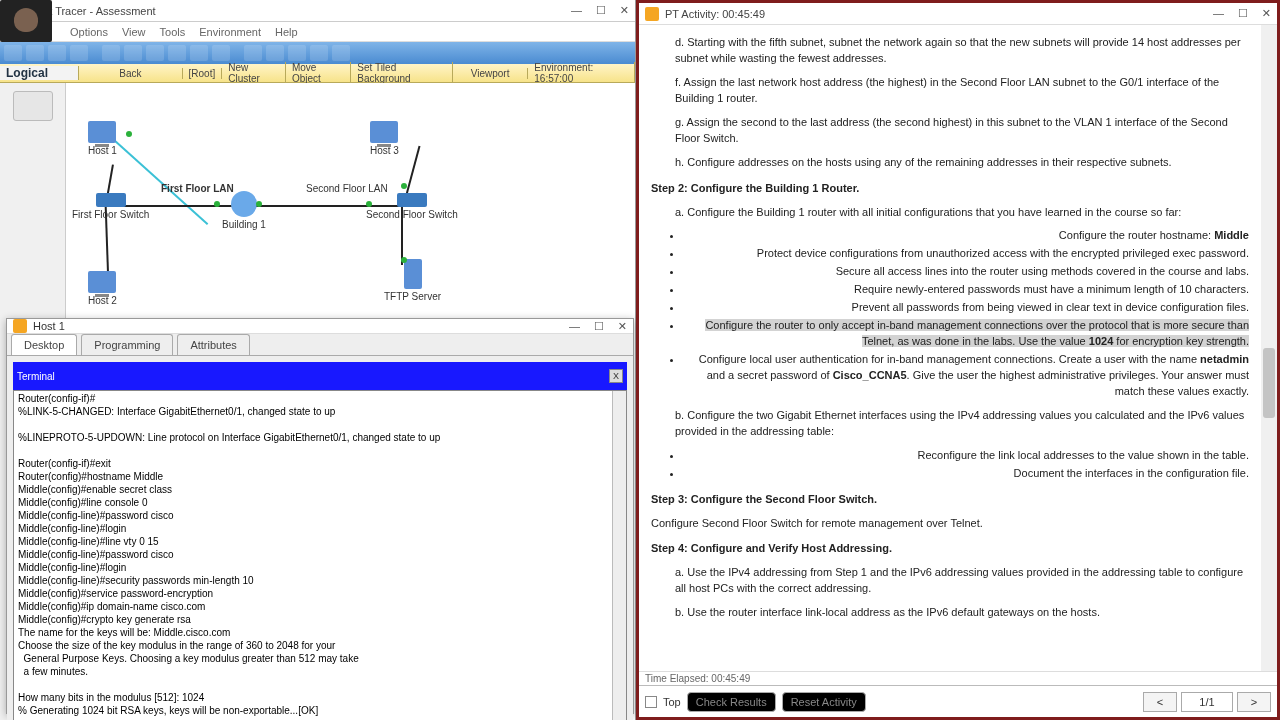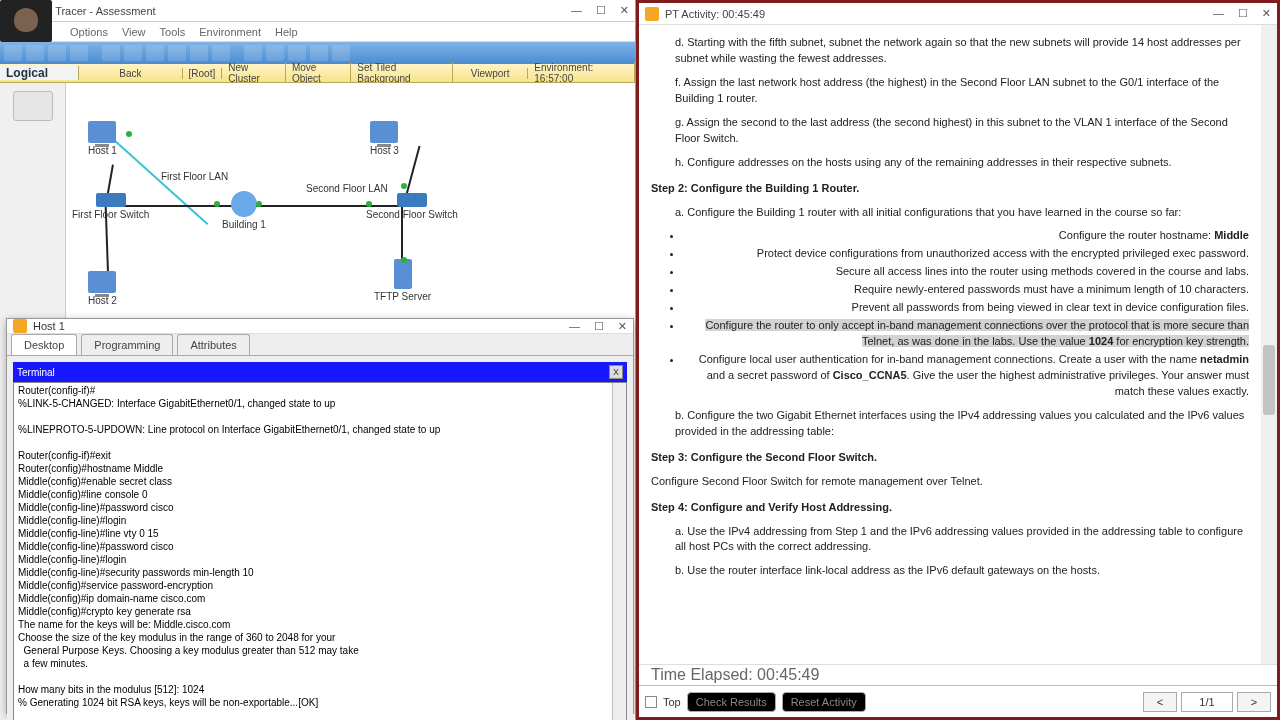--- a/index.html
+++ b/index.html
@@ -38,21 +38,21 @@
 
 .host-win { position:absolute; left:6px; top:318px; width:628px; height:396px; background:#fff; border:1px solid #999; box-shadow:0 2px 8px rgba(0,0,0,.3); display:flex; flex-direction:column; }
 .host-win .hw-title { height:22px; display:flex; align-items:center; padding:0 6px; border-bottom:1px solid #ddd; }
 .host-win .hw-title .ico { width:14px; height:14px; background:#f5a623; border-radius:2px; margin-right:6px; }
 .host-win .hw-title .txt { flex:1; font-size:11px; }
 .host-win .hw-title .winbtns { display:flex; gap:14px; color:#555; }
 .hw-tabs { height:24px; display:flex; border-bottom:1px solid #aaa; background:#eee; }
 .hw-tabs .tab { padding:4px 12px; font-size:11px; background:#fff; border:1px solid #aaa; border-bottom:none; margin-left:4px; border-radius:3px 3px 0 0; color:#444; }
 .hw-tabs .tab.inact { background:#eee; }
 .term-wrap { flex:1; padding:6px; background:#eee; display:flex; flex-direction:column; }
-.term-head { height:20px; background:#1818ff; color:#fff; font-size:10px; padding:0 4px; display:flex; align-items:center; }
+.term-head { height:28px; background:#1818ff; color:#fff; font-size:10px; padding:0 4px; display:flex; align-items:center; }
 .term-head .x { margin-left:auto; width:14px; text-align:center; background:#ddd; color:#333; border:1px solid #888; font-size:9px; line-height:12px; }
 .term-body { flex:1; background:#fff; border:1px solid #888; font-family:"Lucida Console","Courier New",monospace; font-size:10px; line-height:12px; padding:2px 4px; white-space:pre; overflow:hidden; color:#000; position:relative; }
 .term-body .sb { position:absolute; right:0; top:0; width:14px; height:100%; background:#eee; border-left:1px solid #bbb; }
 
 
 .act-win { position:absolute; left:636px; top:0; width:644px; height:720px; background:#fff; display:flex; flex-direction:column; border:3px solid #7f1d1d; }
 .act-title { height:22px; display:flex; align-items:center; padding:0 6px; border-bottom:1px solid #ddd; background:#fff; }
 .act-title .ico { width:14px; height:14px; background:#f5a623; border-radius:2px; margin-right:6px; }
 .act-title .txt { flex:1; font-size:11px; color:#444; }
 .act-title .winbtns { display:flex; gap:14px; color:#555; }
@@ -159,25 +159,25 @@
           <div>Second Floor Switch</div>
         </div>
       <div class="dev" style="left:156px;top:108px">
           <div class="icon-rt"></div>
           <div>Building 1</div>
         </div>
       <div class="dev" style="left:22px;top:188px">
           <div class="icon-pc"></div>
           <div>Host 2</div>
         </div>
-      <div class="dev" style="left:308px;top:176px">
+      <div class="dev" style="left:318px;top:176px">
           <div class="icon-srv"></div>
           <div>TFTP Server</div>
         </div>
-      <div class="dev" style="left:95px;top:88px;font-weight:normal"><span>First Floor LAN</span></div>
+      <div class="dev" style="left:95px;top:100px;font-weight:bold"><span>First Floor LAN</span></div>
       <div class="dev" style="left:240px;top:100px"><span>Second Floor LAN</span></div>
 
       <div class="dot" style="left:60px;top:48px"></div>
         <div class="dot" style="left:148px;top:118px"></div>
       <div class="dot" style="left:190px;top:118px"></div>
         <div class="dot" style="left:300px;top:118px"></div>
       <div class="dot" style="left:335px;top:100px"></div>
         <div class="dot" style="left:335px;top:174px"></div>
     </div>
   </div>
@@ -254,31 +254,35 @@
     <ul id="s2a-list">
         <li>Configure the router hostname: <b>Middle</b></li>
         <li>Protect device configurations from unauthorized access with the encrypted privileged exec password.</li>
         <li>Secure all access lines into the router using methods covered in the course and labs.</li>
         <li>Require newly-entered passwords must have a minimum length of 10 characters.</li>
         <li>Prevent all passwords from being viewed in clear text in device configuration files.</li>
         <li><span class="hl">Configure the router to only accept in-band management connections over the protocol that is more secure than Telnet, as was done in the labs.  Use the value <b>1024</b> for encryption key strength.</span></li>
         <li>Configure local user authentication for in-band management connections. Create a user with the name <b>netadmin</b> and a secret password of <b>Cisco_CCNA5</b>. Give the user the highest administrative privileges. Your answer must match these values exactly.</li>
       </ul>
     <p class="sub">b. Configure the two Gigabit Ethernet interfaces using the IPv4 addressing values you calculated and the IPv6 values provided in the addressing table:</p>
+    <ul id="s2b-list">
+        <li>Reconfigure the link local addresses to the value shown in the table.</li>
+        <li>Document the interfaces in the configuration file.</li>
+      </ul>
     <p class="step">Step 3: Configure the Second Floor Switch.</p>
     <p>Configure Second Floor Switch for remote management over Telnet.</p>
     <p class="step">Step 4: Configure and Verify Host Addressing.</p>
     <p class="sub">a. Use the IPv4 addressing from Step 1 and the IPv6 addressing values provided in the addressing table to configure all host PCs with the correct addressing.</p>
     <p class="sub">b. Use the router interface link-local address as the IPv6 default gateways on the hosts.</p>
 
     <div class="sb">
         <div class="th"></div>
       </div>
   </div>
-  <div style="font-size:16px;color:#666;padding:1px 12px;border-top:1px solid #ddd">Time Elapsed: 00:45:49</div>
+  <div style="font-size:10px;color:#666;padding:1px 6px;border-top:1px solid #ddd">Time Elapsed: 00:45:49</div>
   <div class="act-foot">
     <div class="cb"></div>
     <span>Top</span>
     <div class="btn">Check Results</div>
     <div class="btn">Reset Activity</div>
     <div class="nav">
       <div class="nb">&lt;</div>
       <div class="pg">1/1</div>
       <div class="nb">&gt;</div>
     </div>

